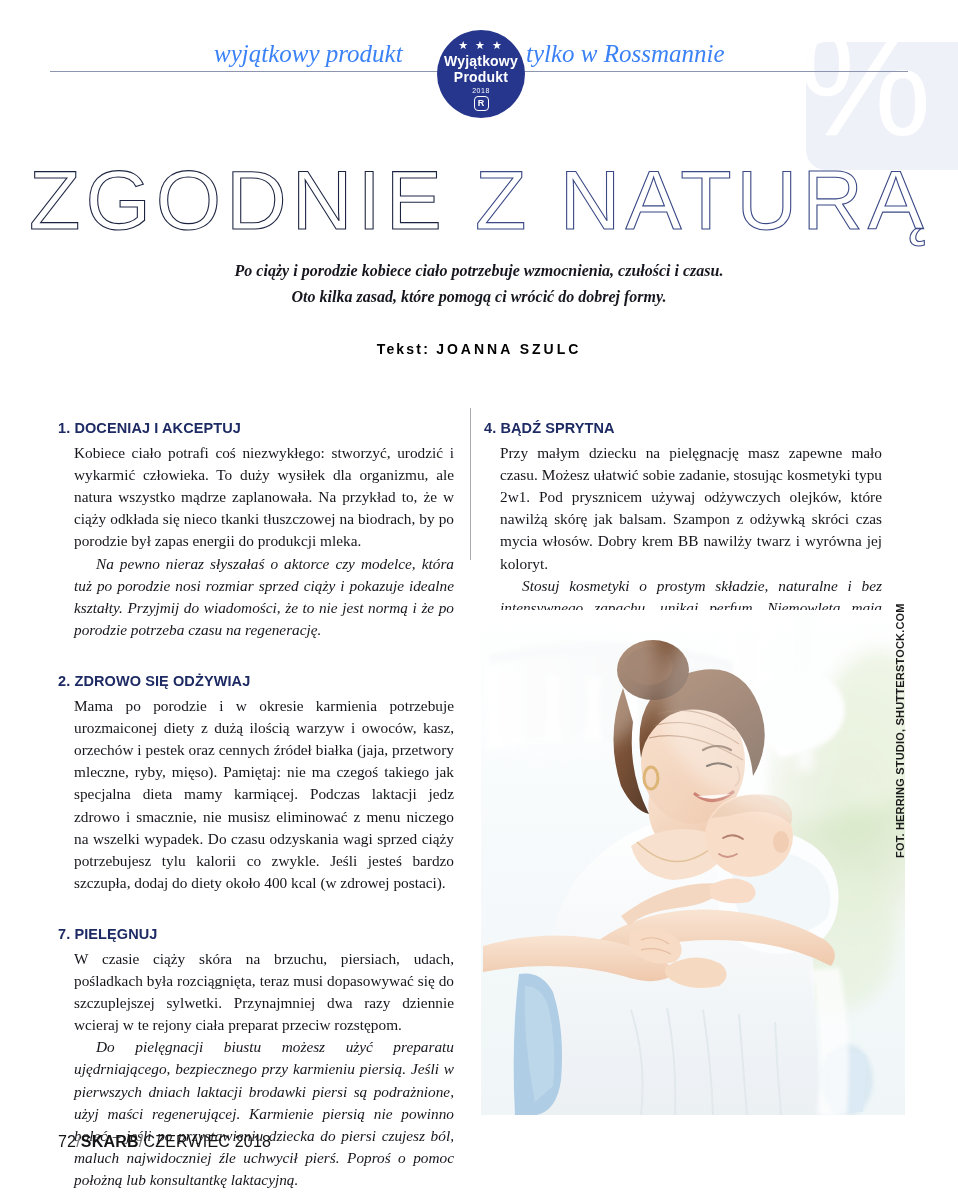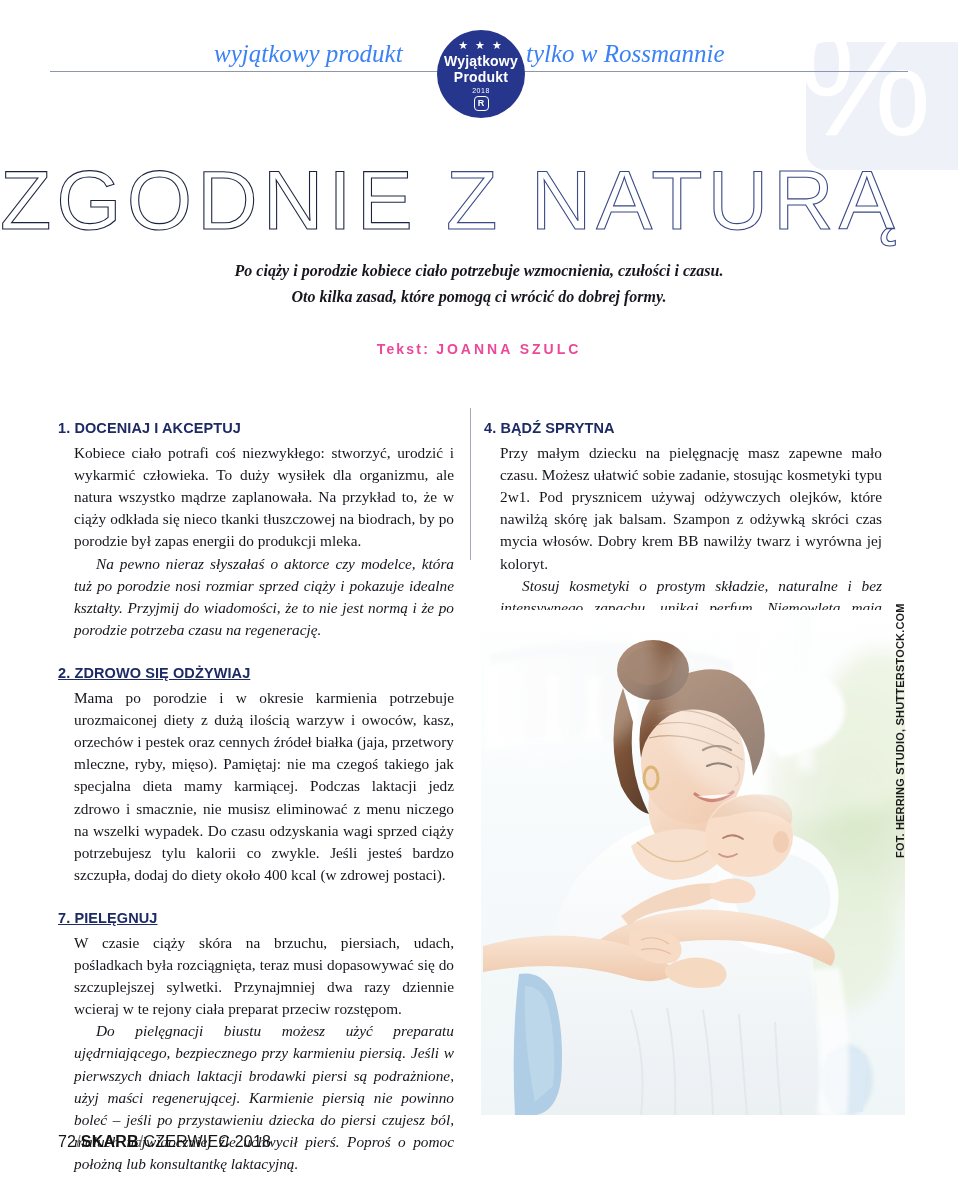--- a/index.html
+++ b/index.html
@@ -104,20 +104,21 @@
     font-size: 9px;
     line-height: 13px;
     font-weight: bold;
   }
 
   
   .headline {
     position: absolute;
     left: 0; top: 158px;
     width: 958px;
+    text-align: center;
     font-family: "Liberation Sans", sans-serif;
     font-size: 84px;
     font-weight: 300;
     letter-spacing: 5px;
     line-height: 84px;
     white-space: nowrap;
     -webkit-text-stroke: 1.1px #1b2340;
     color: transparent;
   }
   .headline .hl-dark { -webkit-text-stroke: 1.1px #1b2340; color: transparent; }
@@ -139,21 +140,21 @@
 
   .byline {
     position: absolute;
     left: 0; top: 341px;
     width: 958px;
     text-align: center;
     font-family: "Liberation Sans", sans-serif;
     font-size: 14px;
     font-weight: bold;
     letter-spacing: 2.2px;
-    color: #ec4899;
+    color: #000000;
   }
   .byline .by-name { letter-spacing: 3px; }
 
   
   .col-divider {
     position: absolute;
     left: 470px; top: 408px;
     width: 1px; height: 152px;
     background: #a9a9b4;
   }
@@ -173,21 +174,21 @@
   .sec-head {
     font-family: "Liberation Sans", sans-serif;
     font-size: 14.5px;
     font-weight: bold;
     color: #1d2a63;
     letter-spacing: .1px;
     margin-bottom: 3px;
     text-align: left;
     margin-top: 9px;
   }
-  .sec-head.spaced { margin-top: 21px; text-decoration: underline; }
+  .sec-head.spaced { margin-top: 29px; }
   .para { text-align: justify; margin-left: 16px; }
   .para.indent { text-indent: 22px; font-style: italic; }
 
   
   .photo {
     position: absolute;
     left: 481px; top: 610px;
     width: 424px; height: 505px;
     overflow: hidden;
     background: #f2f7f9;

